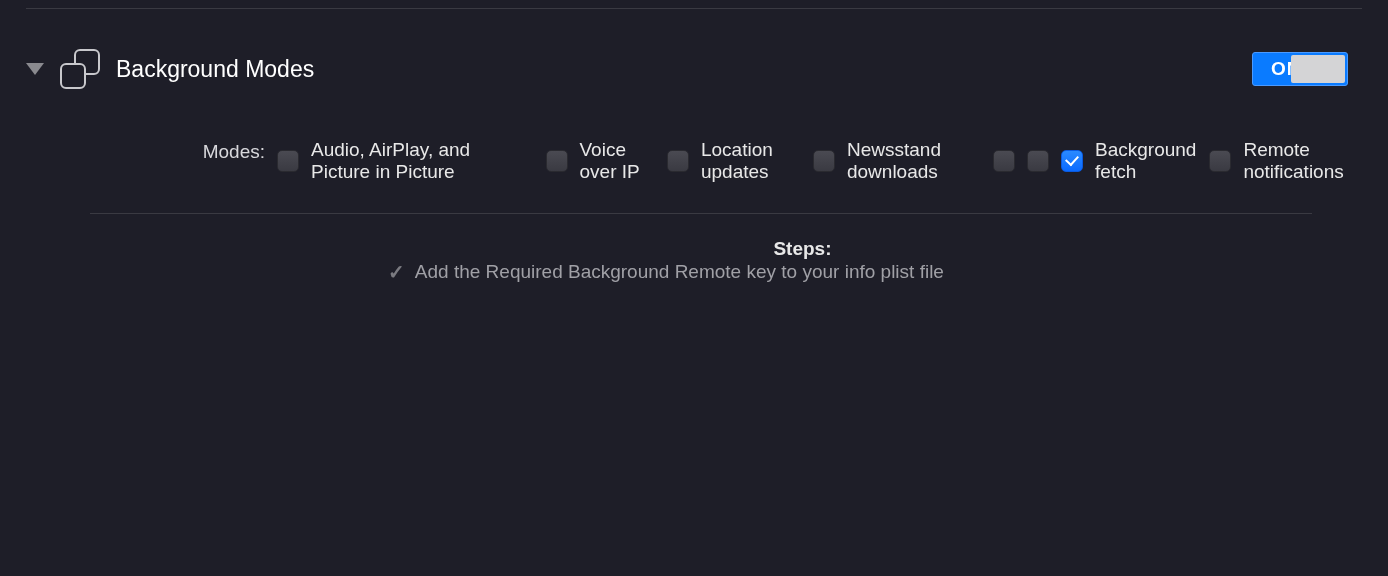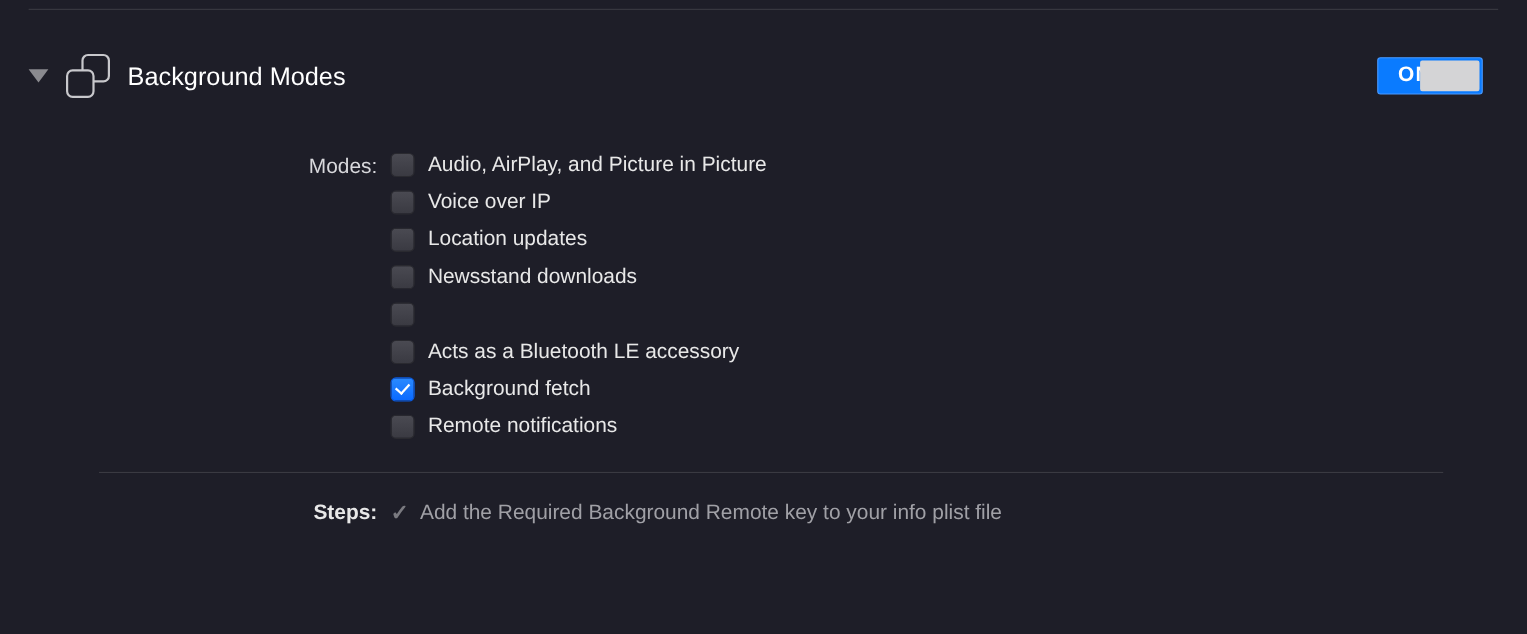--- a/index.html
+++ b/index.html
@@ -100,21 +100,21 @@
       text-align: right;
       padding-right: 12px;
     }
     .modes-label {
       color: #d8d8dc;
       font-size: 19px;
       padding-top: 2px;
     }
     .modes-list {
       display: flex;
-      flex-direction: column;
+      flex-direction: row;
       gap: 12px;
     }
     .mode-item {
       display: flex;
       align-items: center;
       gap: 12px;
     }
     .checkbox {
       width: 22px;
       height: 22px;
@@ -149,20 +149,21 @@
     }
     .mid-divider {
       height: 1px;
       background-color: #3a3a42;
       margin: 30px 76px 0 90px;
     }
     .steps-section {
       display: flex;
       padding: 24px 56px 0 0;
       align-items: center;
+      flex-direction: column;
     }
     .steps-label-col {
       width: 355px;
       text-align: right;
       padding-right: 12px;
     }
     .steps-label {
       color: #e8e8e8;
       font-size: 19px;
       font-weight: 600;
@@ -219,21 +220,20 @@
     </div>
     <div class="mode-item">
       <div class="checkbox"></div>
       <span class="mode-text">Newsstand downloads</span>
     </div>
     <div class="mode-item">
       <div class="checkbox"></div>
     </div>
     <div class="mode-item">
       <div class="checkbox"></div>
-      <span class="mode-text">Acts as a Bluetooth LE accessory</span>
     </div>
     <div class="mode-item">
       <div class="checkbox checked">
           <span class="check-mark"></span>
         </div>
       <span class="mode-text">Background fetch</span>
     </div>
     <div class="mode-item">
       <div class="checkbox"></div>
       <span class="mode-text">Remote notifications</span>

